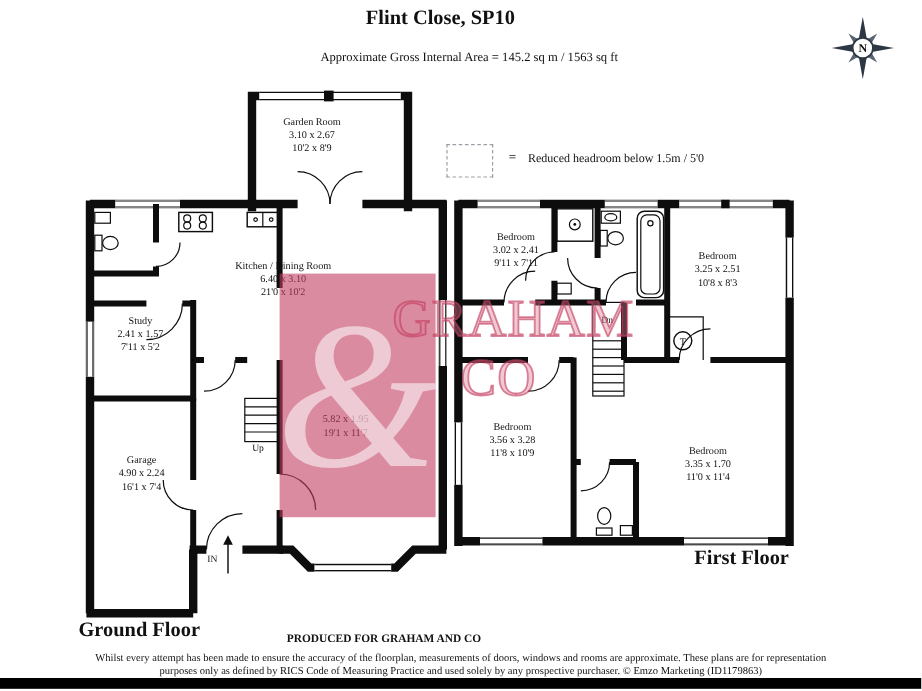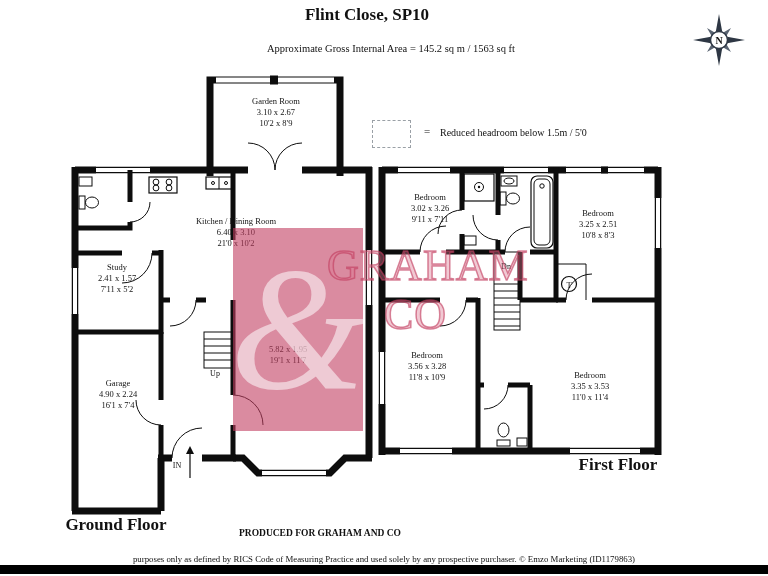--- a/index.html
+++ b/index.html
@@ -227,21 +227,21 @@
       <rect class="t" x="464" y="236" width="12" height="9"></rect>
 
       <g>
         <rect class="t" x="497" y="440" width="13" height="6"></rect>
         <ellipse class="t" cx="503.5" cy="430" rx="5.5" ry="7"></ellipse>
       </g>
       <rect class="t" x="517" y="438" width="10" height="8"></rect>
     </g>
   </svg>
 
-  <div class="room-label" style="left:276px;top:96px">
+  <div class="room-label" style="left:260px;top:96px">
     <span>Garden Room</span>
     <span>3.10 x 2.67</span>
     <span>10'2 x 8'9</span>
   </div>
   <div class="room-label" style="left:236px;top:216px">
     <span>Kitchen / Dining Room</span>
     <span>6.40 x 3.10</span>
     <span>21'0 x 10'2</span>
   </div>
   <div class="room-label" style="left:117px;top:262px">
@@ -257,46 +257,47 @@
   <div class="room-label" style="left:288px;top:344px">
     <span>5.82 x 1.95</span>
     <span>19'1 x 11'7</span>
   </div>
   <div class="tiny-label" style="left:215px;top:369px">Up</div>
   <div class="tiny-label" style="left:177px;top:461px">IN</div>
   <div class="floor-label" style="left:116px;top:515px">Ground Floor</div>
 
   <div class="room-label" style="left:430px;top:192px">
     <span>Bedroom</span>
-    <span>3.02 x 3.26</span>
+    <span>3.02 x 2.41</span>
     <span>9'11 x 7'11</span>
   </div>
   <div class="room-label" style="left:598px;top:208px">
     <span>Bedroom</span>
     <span>3.25 x 2.51</span>
     <span>10'8 x 8'3</span>
   </div>
   <div class="room-label" style="left:427px;top:350px">
     <span>Bedroom</span>
     <span>3.56 x 3.28</span>
     <span>11'8 x 10'9</span>
   </div>
   <div class="room-label" style="left:590px;top:370px">
     <span>Bedroom</span>
-    <span>3.35 x 3.53</span>
+    <span>3.35 x 1.70</span>
     <span>11'0 x 11'4</span>
   </div>
   <div class="tiny-label" style="left:506px;top:262px">Dn</div>
   <div class="floor-label" style="left:618px;top:455px">First Floor</div>
 
   <div>
     <div class="abs wm wm-box">
       <span class="wm-amp">&amp;</span>
     </div>
     <div class="abs wm wm-word wm-graham">GRAHAM</div>
     <div class="abs wm wm-word wm-co">CO</div>
   </div>
 
   <div class="abs ctr produced">PRODUCED FOR GRAHAM AND CO</div>
+  <div class="abs ctr disc disc1">Whilst every attempt has been made to ensure the accuracy of the floorplan, measurements of doors, windows and rooms are approximate. These plans are for representation</div>
   <div class="abs ctr disc disc2">purposes only as defined by RICS Code of Measuring Practice and used solely by any prospective purchaser.  © Emzo Marketing (ID1179863)</div>
   <div class="abs bottom-bar"></div>
 
 </div>
 
 </body></html>

